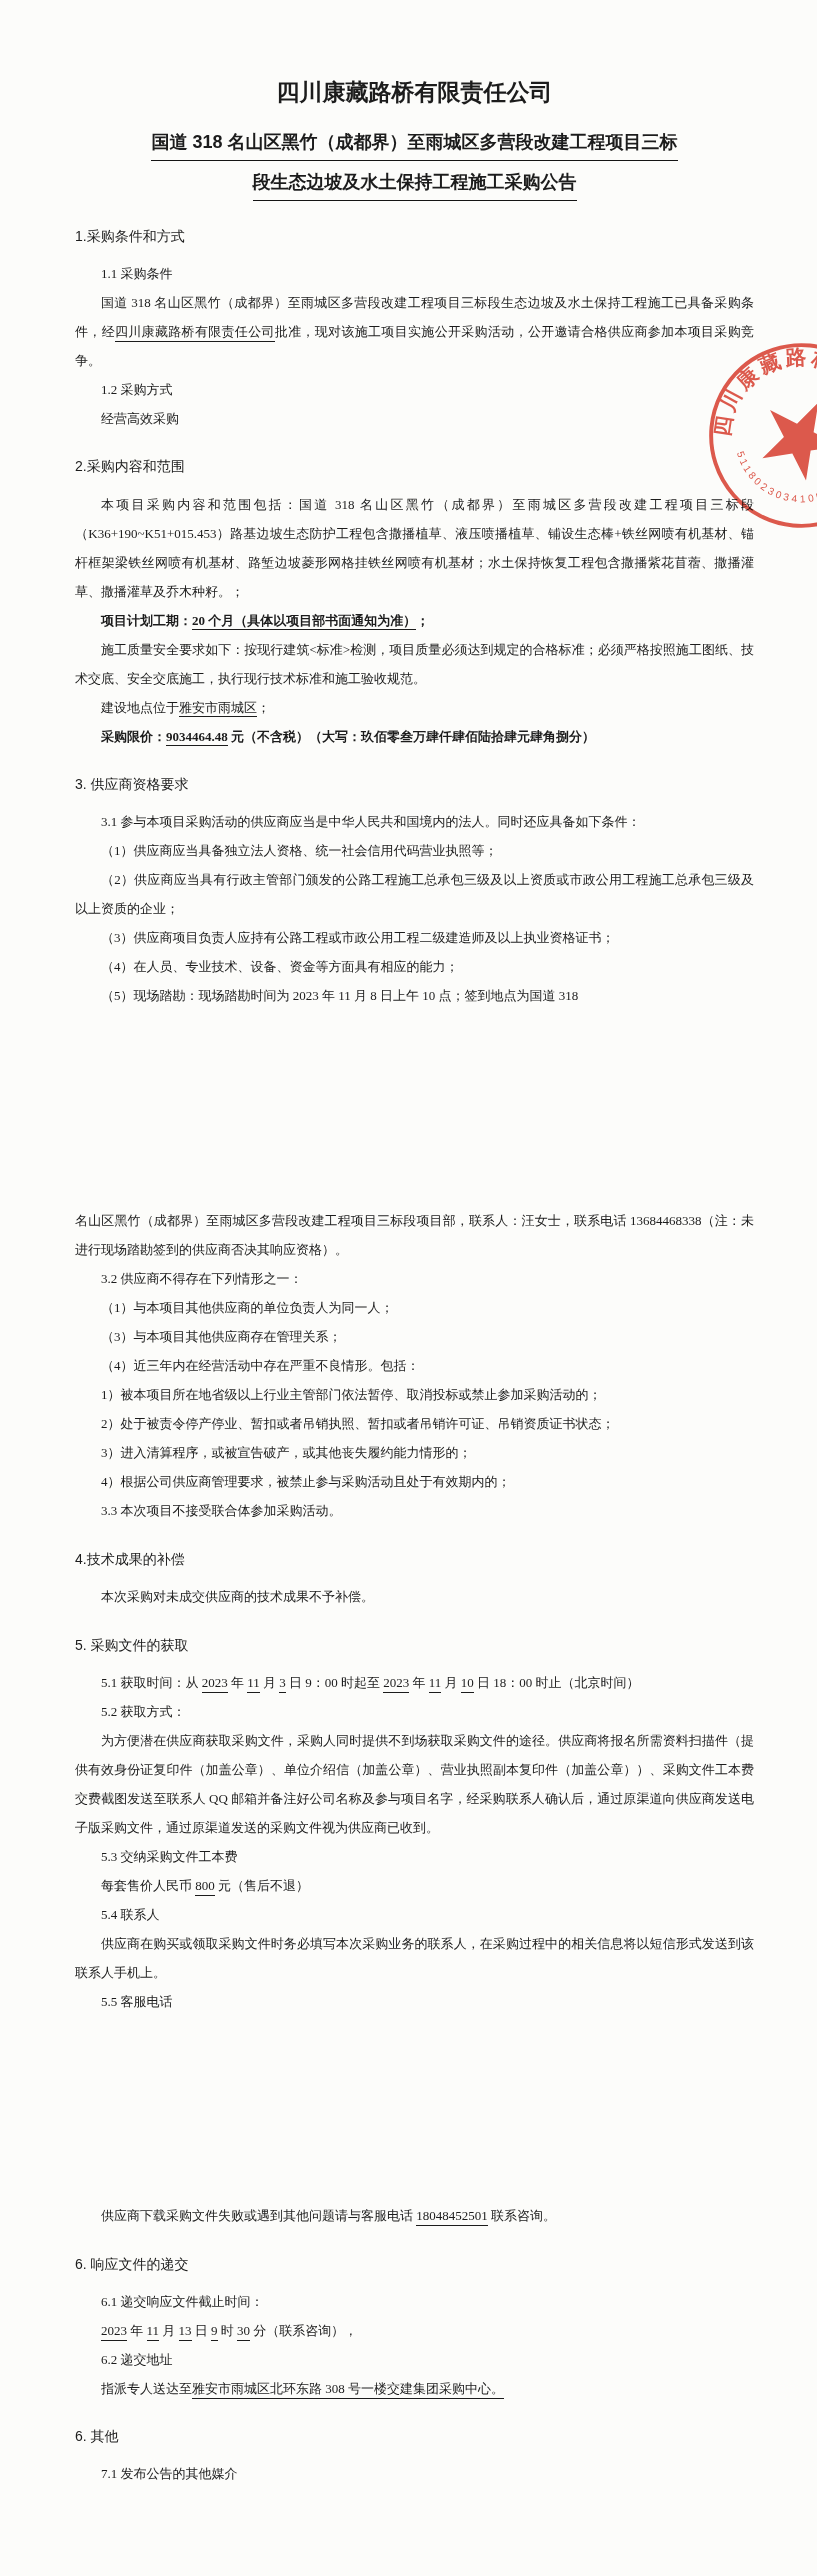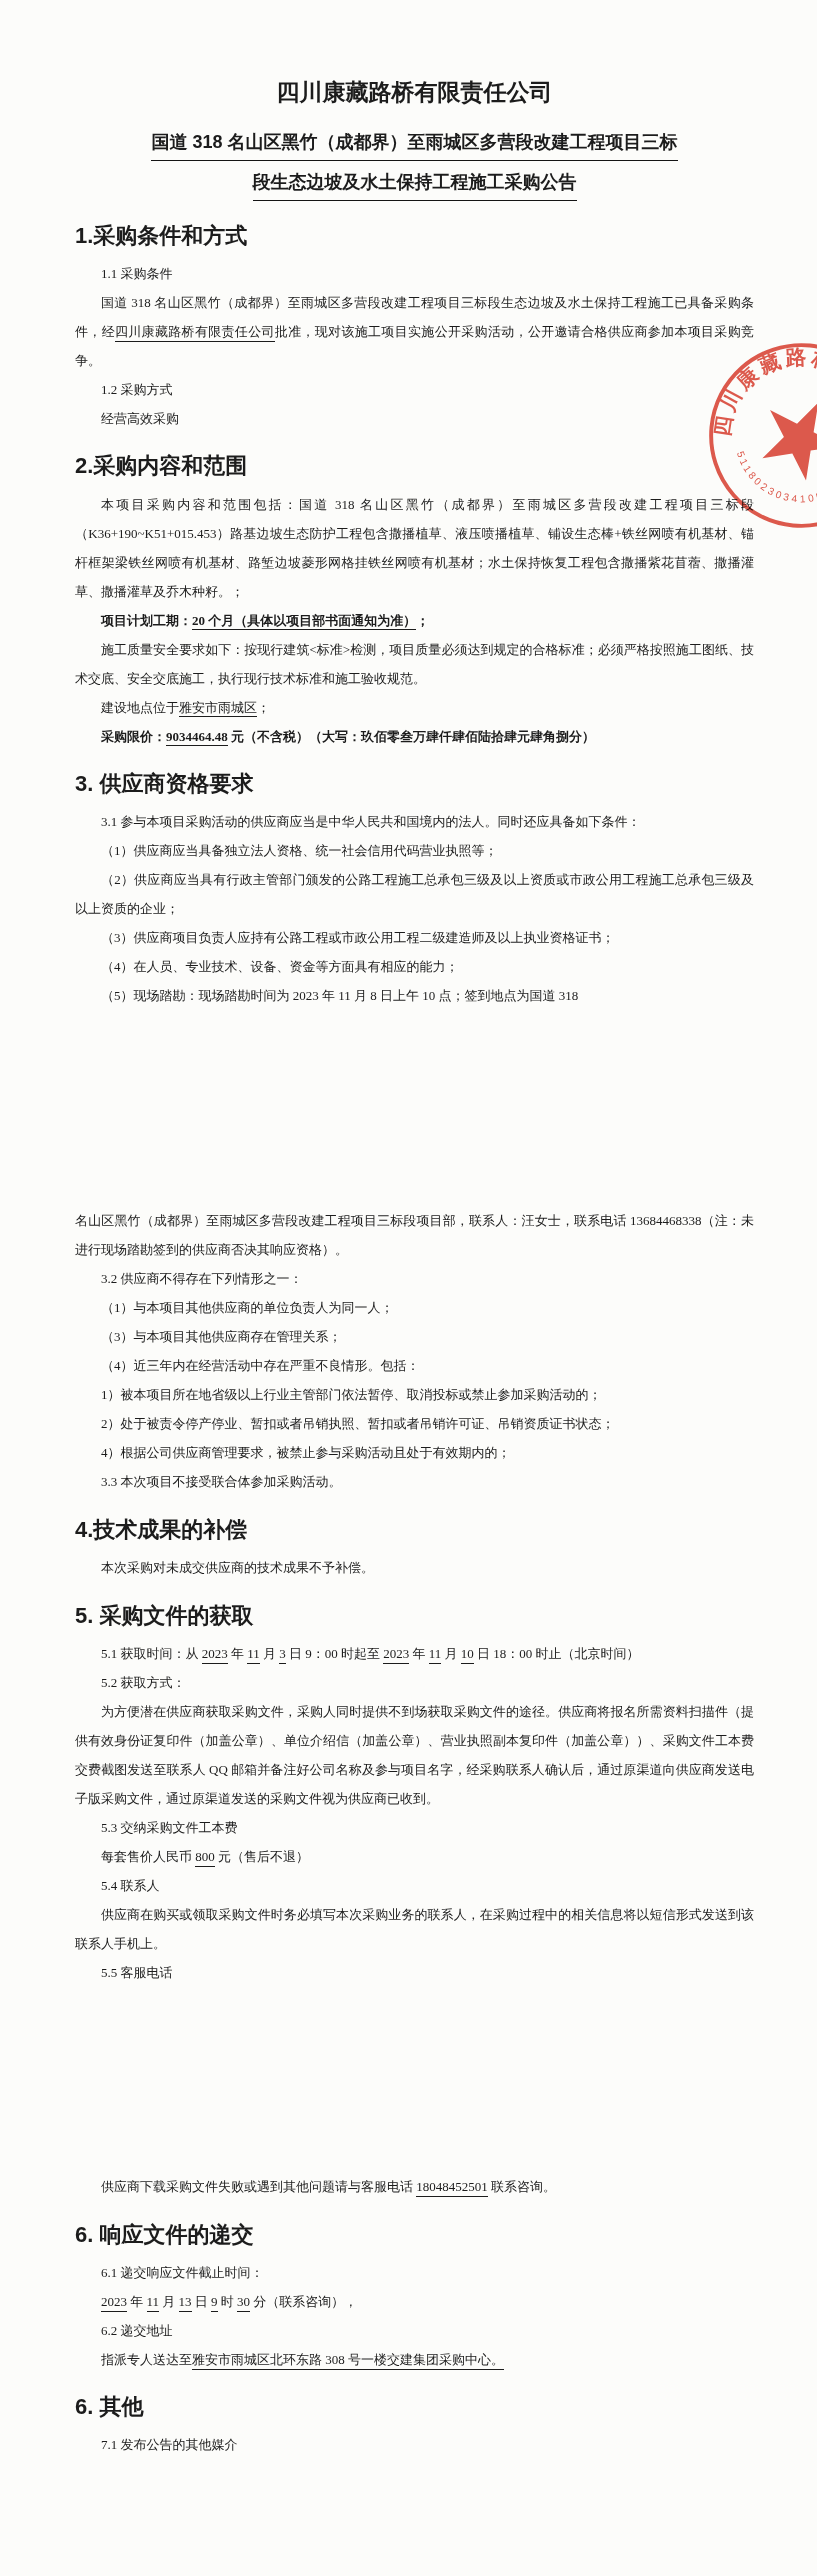--- a/index.html
+++ b/index.html
@@ -17,21 +17,21 @@
     font-size:23px;font-weight:700;text-align:center;line-height:33px;margin-bottom:13.4px;
   }
   .t2{
     font-size:18px;font-weight:700;text-align:center;line-height:40px;
     font-family:"Liberation Sans","DejaVu Sans",sans-serif;
   }
   .t2 .ul{border-bottom:1.5px solid #141414;padding-bottom:8px;}
   .flow{margin-top:5.2px;}
   .flow .h{
     font-family:"Liberation Sans","DejaVu Sans",sans-serif;
-    font-size:22px;font-weight:700;line-height:26px;margin:20.6px 0 10.3px 0;
+    font-size:14px;font-weight:400;line-height:26px;margin:20.6px 0 10.3px 0;
   }
   .flow .h-lg{margin-top:20px;}
   .flow .p,.flow .pn{font-size:13px;line-height:29px;text-align:justify;}
   .flow .p{text-indent:2em;}
   .flow .pn{text-indent:0;}
   .u{border-bottom:1px solid #1c1c1c;padding-bottom:1.5px;}
   .b{font-weight:700;margin-top:39px;}
   .sp1{height:196px;}
   .sp2{height:185px;}
   .stamp{position:absolute;color:#d93a2b;opacity:.84;mix-blend-mode:multiply;pointer-events:none;}
@@ -70,20 +70,21 @@
       <div class="p"><span>（4）在人员、专业技术、设备、资金等方面具有相应的能力；</span></div>
       <div class="p"><span>（5）现场踏勘：现场踏勘时间为 2023 年 11 月 8 日上午 10 点；签到地点为国道 318</span></div>
       <div class="sp1"></div>
       <div class="pn"><span>名山区黑竹（成都界）至雨城区多营段改建工程项目三标段项目部，联系人：汪女士，联系电话 13684468338（注：未进行现场踏勘签到的供应商否决其响应资格）。</span></div>
       <div class="p"><span>3.2 供应商不得存在下列情形之一：</span></div>
       <div class="p"><span>（1）与本项目其他供应商的单位负责人为同一人；</span></div>
       <div class="p"><span>（3）与本项目其他供应商存在管理关系；</span></div>
       <div class="p"><span>（4）近三年内在经营活动中存在严重不良情形。包括：</span></div>
       <div class="p"><span>1）被本项目所在地省级以上行业主管部门依法暂停、取消投标或禁止参加采购活动的；</span></div>
       <div class="p"><span>2）处于被责令停产停业、暂扣或者吊销执照、暂扣或者吊销许可证、吊销资质证书状态；</span></div>
+      <div class="p"><span>3）进入清算程序，或被宣告破产，或其他丧失履约能力情形的；</span></div>
       <div class="p"><span>4）根据公司供应商管理要求，被禁止参与采购活动且处于有效期内的；</span></div>
       <div class="p"><span>3.3 本次项目不接受联合体参加采购活动。</span></div>
       <div class="h"><span>4.技术成果的补偿</span></div>
       <div class="p"><span>本次采购对未成交供应商的技术成果不予补偿。</span></div>
       <div class="h"><span>5. 采购文件的获取</span></div>
       <div class="p"><span>5.1 获取时间：从 </span><span class="u">2023</span><span> 年 </span><span class="u">11</span><span> 月 </span><span class="u">3</span><span> 日 9：00 时起至 </span><span class="u">2023</span><span> 年 </span><span class="u">11</span><span> 月 </span><span class="u">10</span><span> 日 18：00 时止（北京时间）</span></div>
       <div class="p"><span>5.2 获取方式：</span></div>
       <div class="p"><span>为方便潜在供应商获取采购文件，采购人同时提供不到场获取采购文件的途径。供应商将报名所需资料扫描件（提供有效身份证复印件（加盖公章）、单位介绍信（加盖公章）、营业执照副本复印件（加盖公章））、采购文件工本费交费截图发送至联系人 QQ 邮箱并备注好公司名称及参与项目名字，经采购联系人确认后，通过原渠道向供应商发送电子版采购文件，通过原渠道发送的采购文件视为供应商已收到。</span></div>
       <div class="p"><span>5.3 交纳采购文件工本费</span></div>
       <div class="p"><span>每套售价人民币 </span><span class="u">800</span><span> 元（售后不退）</span></div>

